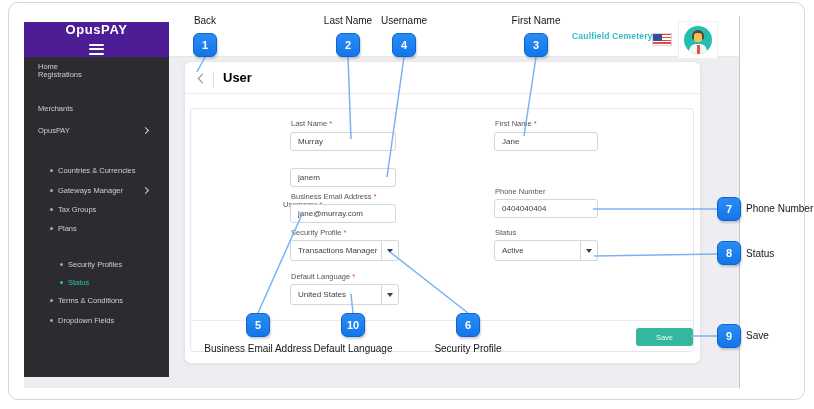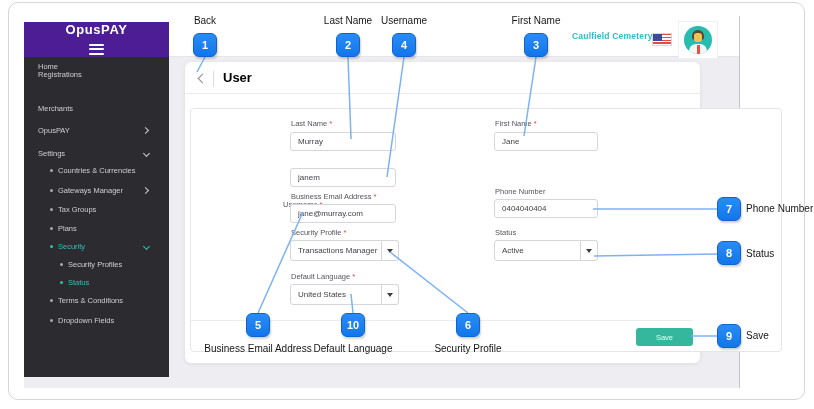--- a/index.html
+++ b/index.html
@@ -47,21 +47,21 @@
   
   .panel { position:absolute; left:161px; top:46px; width:515px; height:301px; background:#fff;
     border-radius:6px; box-shadow:0 1px 4px rgba(0,0,0,.08); }
   .back-chev { position:absolute; left:14px; top:13px; width:7px; height:7px;
     border-left:1.6px solid #8b8b92; border-bottom:1.6px solid #8b8b92; transform:rotate(45deg); cursor:pointer; }
   .title-div { position:absolute; left:28px; top:9px; width:1px; height:16px; background:#ddddde; }
   .page-title { position:absolute; left:38px; top:8px; font-size:13px; font-weight:bold; color:#000000; }
   .title-rule { position:absolute; left:0; top:31px; width:515px; height:1px; background:#ececef; }
 
   
-  .card { position:absolute; left:5px; top:46px; width:592px; height:244px;
+  .card { position:absolute; left:5px; top:46px; width:504px; height:244px;
     border:1px solid #e5e5e9; border-radius:4px; background:#fff; }
   .f-label { position:absolute; font-size:7.5px; color:#55555e; white-space:nowrap; }
   .f-star { color:#e8483f; margin-left:2px; }
   .f-input { position:absolute; height:19px; border:1px solid #d4d6db; border-radius:3px;
     background:#fff; font-family:"Liberation Sans",sans-serif; font-size:8px; color:#3f3f47; padding:0 16px 0 7px; outline:none; }
   .sel-box { position:absolute; height:21px; border:1px solid #d4d6db; border-radius:3px 0 0 3px;
     background:#fff; font-size:8px; color:#3f3f47; display:flex; align-items:center; padding-left:7px; cursor:pointer; white-space:nowrap; }
   .sel-btn { position:absolute; width:17px; height:21px; border:1px solid #d4d6db; border-left:none;
     border-radius:0 3px 3px 0; background:#fff; display:flex; align-items:center; justify-content:center; cursor:pointer; }
   .sel-arrow { width:0; height:0; border-left:3px solid transparent; border-right:3px solid transparent; border-top:4px solid #3c3c42; }
@@ -115,45 +115,36 @@
       <div class="nav-row" style="left:14px; top:46px;">
           <span>Registrations</span>
         </div>
       <div class="nav-row" style="left:14px; top:80px;">
           <span>Merchants</span>
         </div>
       <div class="nav-row" style="left:14px; top:102px; width:124px;">
           <span>OpusPAY</span>
           <span class="chev right"></span>
         </div>
-      <div class="nav-row" style="left:14px; top:125px; width:124px;">
-          <span>Settings</span>
-          <span class="chev down"></span>
-        </div>
       <div class="nav-row" style="left:26px; top:142px;">
           <span class="dot"></span>
           <span>Countries &amp; Currencies</span>
         </div>
       <div class="nav-row" style="left:26px; top:162px; width:112px;">
           <span class="dot"></span>
           <span>Gateways Manager</span>
           <span class="chev right"></span>
         </div>
       <div class="nav-row" style="left:26px; top:181px;">
           <span class="dot"></span>
           <span>Tax Groups</span>
         </div>
       <div class="nav-row" style="left:26px; top:200px;">
           <span class="dot"></span>
           <span>Plans</span>
-        </div>
-      <div class="nav-row active" style="left:26px; top:218px; width:112px;">
-          <span class="dot"></span>
-          <span>Security</span>
-          <span class="chev down"></span>
         </div>
       <div class="nav-row" style="left:36px; top:236px;">
           <span class="dot"></span>
           <span>Security Profiles</span>
         </div>
       <div class="nav-row active" style="left:36px; top:254px;">
           <span class="dot"></span>
           <span>Status</span>
         </div>
       <div class="nav-row" style="left:26px; top:272px;">

